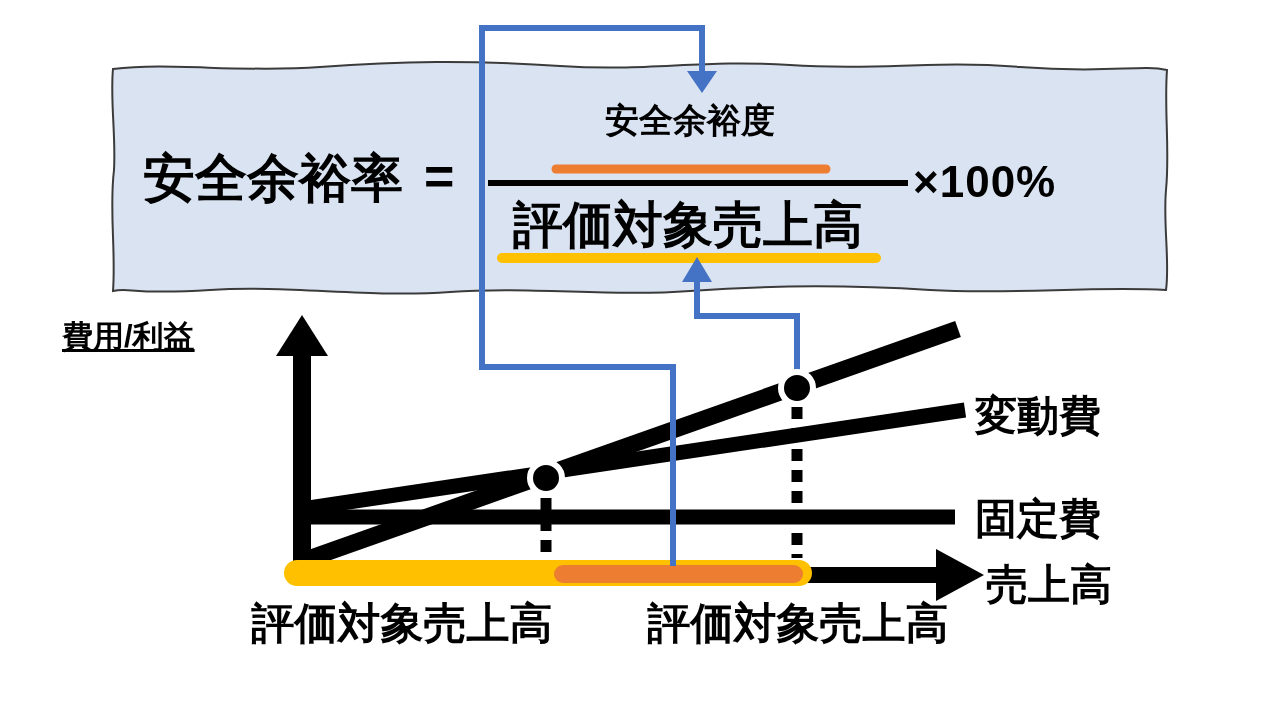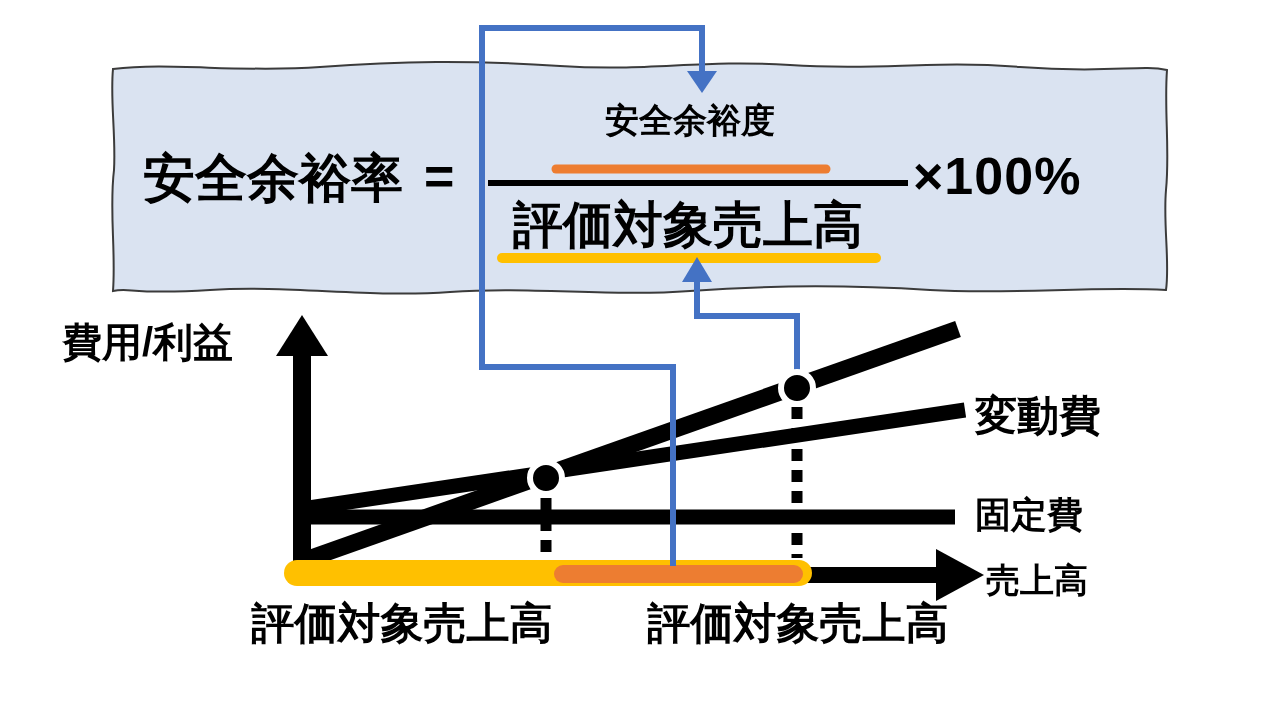--- a/index.html
+++ b/index.html
@@ -9,25 +9,25 @@
   }
   .layer{position:absolute;left:0;top:0;width:1280px;height:720px;}
   .txt{
     position:absolute;font-weight:bold;color:#000;white-space:nowrap;
     line-height:1.12;letter-spacing:0px;
   }
   .t-lhs        {left:143px; top:149px; font-size:52px;}
   .t-eq         {left:424px; top:147px; font-size:52px;}
   .t-num        {left:548px; top:101px; width:284px; text-align:center; font-size:34px;}
   .t-den        {left:495px; top:197px; width:386px; text-align:center; font-size:50px;}
-  .t-mul        {left:913px; top:147px; font-size:52px; letter-spacing:1px;}
-  .t-yaxis      {left:62px;  top:320px; font-size:40px;}
+  .t-mul        {left:913px; top:157px; font-size:44px; letter-spacing:1px;}
+  .t-yaxis      {left:62px;  top:320px; font-size:31px;text-decoration:underline;}
   .t-var        {left:975px; top:392px; font-size:42px;text-align:center;}
-  .t-fix        {left:975px; top:495px; font-size:36px;}
-  .t-xaxis      {left:986px; top:561px; font-size:34px;}
+  .t-fix        {left:975px; top:495px; font-size:42px;}
+  .t-xaxis      {left:986px; top:561px; font-size:42px;}
   .t-bep        {left:222px; top:599px; width:360px; text-align:center; font-size:43px;}
   .t-eval       {left:640px; top:599px; width:316px; text-align:center; font-size:43px;}
 </style>
 </head>
 <body>
 
 <div class="stage">
 
   <svg class="layer" viewBox="0 0 1280 720">
 

